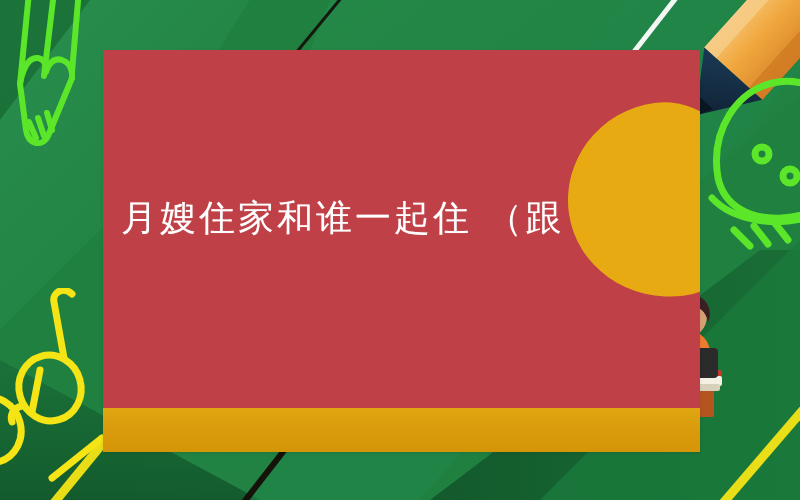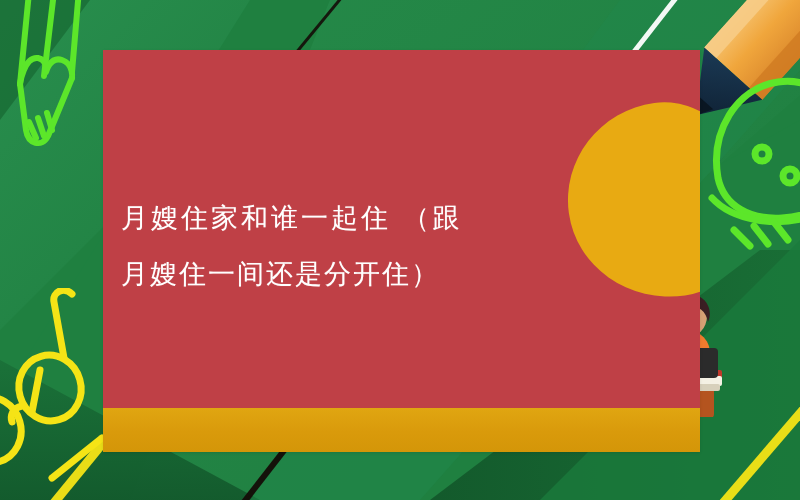--- a/index.html
+++ b/index.html
@@ -81,21 +81,21 @@
     position: absolute;
     left: 0;
     top: 140px;
     width: 100%;
     padding: 0 14px 0 18px;
     box-sizing: border-box;
   }
   .title-line {
     color: #ffffff;
     font-family: "DejaVu Sans", "Liberation Sans", sans-serif;
-    font-size: 27px;
+    font-size: 36px;
     line-height: 56px;
     letter-spacing: 3px;
     white-space: nowrap;
     font-weight: 400;
     text-shadow: 0 0 1px rgba(255,255,255,0.35);
   }
   .title-line.l2 { letter-spacing: 2px; }
 </style>
 </head>
 <body>
@@ -213,19 +213,18 @@
     <path d="M25 24 C22 6, 40 -2, 56 3 C70 8, 72 22, 68 30 C66 18, 56 12, 44 14 C34 16, 28 20, 25 32 Z" fill="#3a1f23"></path>
     <path d="M25 24 C24 34, 28 42, 32 44 C26 40, 22 34, 25 24 Z" fill="#3a1f23"></path>
   </svg>
 
   <div class="card">
     <div class="card-red"></div>
     <div class="card-blob"></div>
 
     <div class="title-wrap">
       <div class="title-line l1">月嫂住家和谁一起住 （跟</div>
-      <div class="title-line l2">月嫂住一间还是分开住）</div>
     </div>
 
     <div class="card-band"></div>
   </div>
 
 </div>
 
 </body></html>

